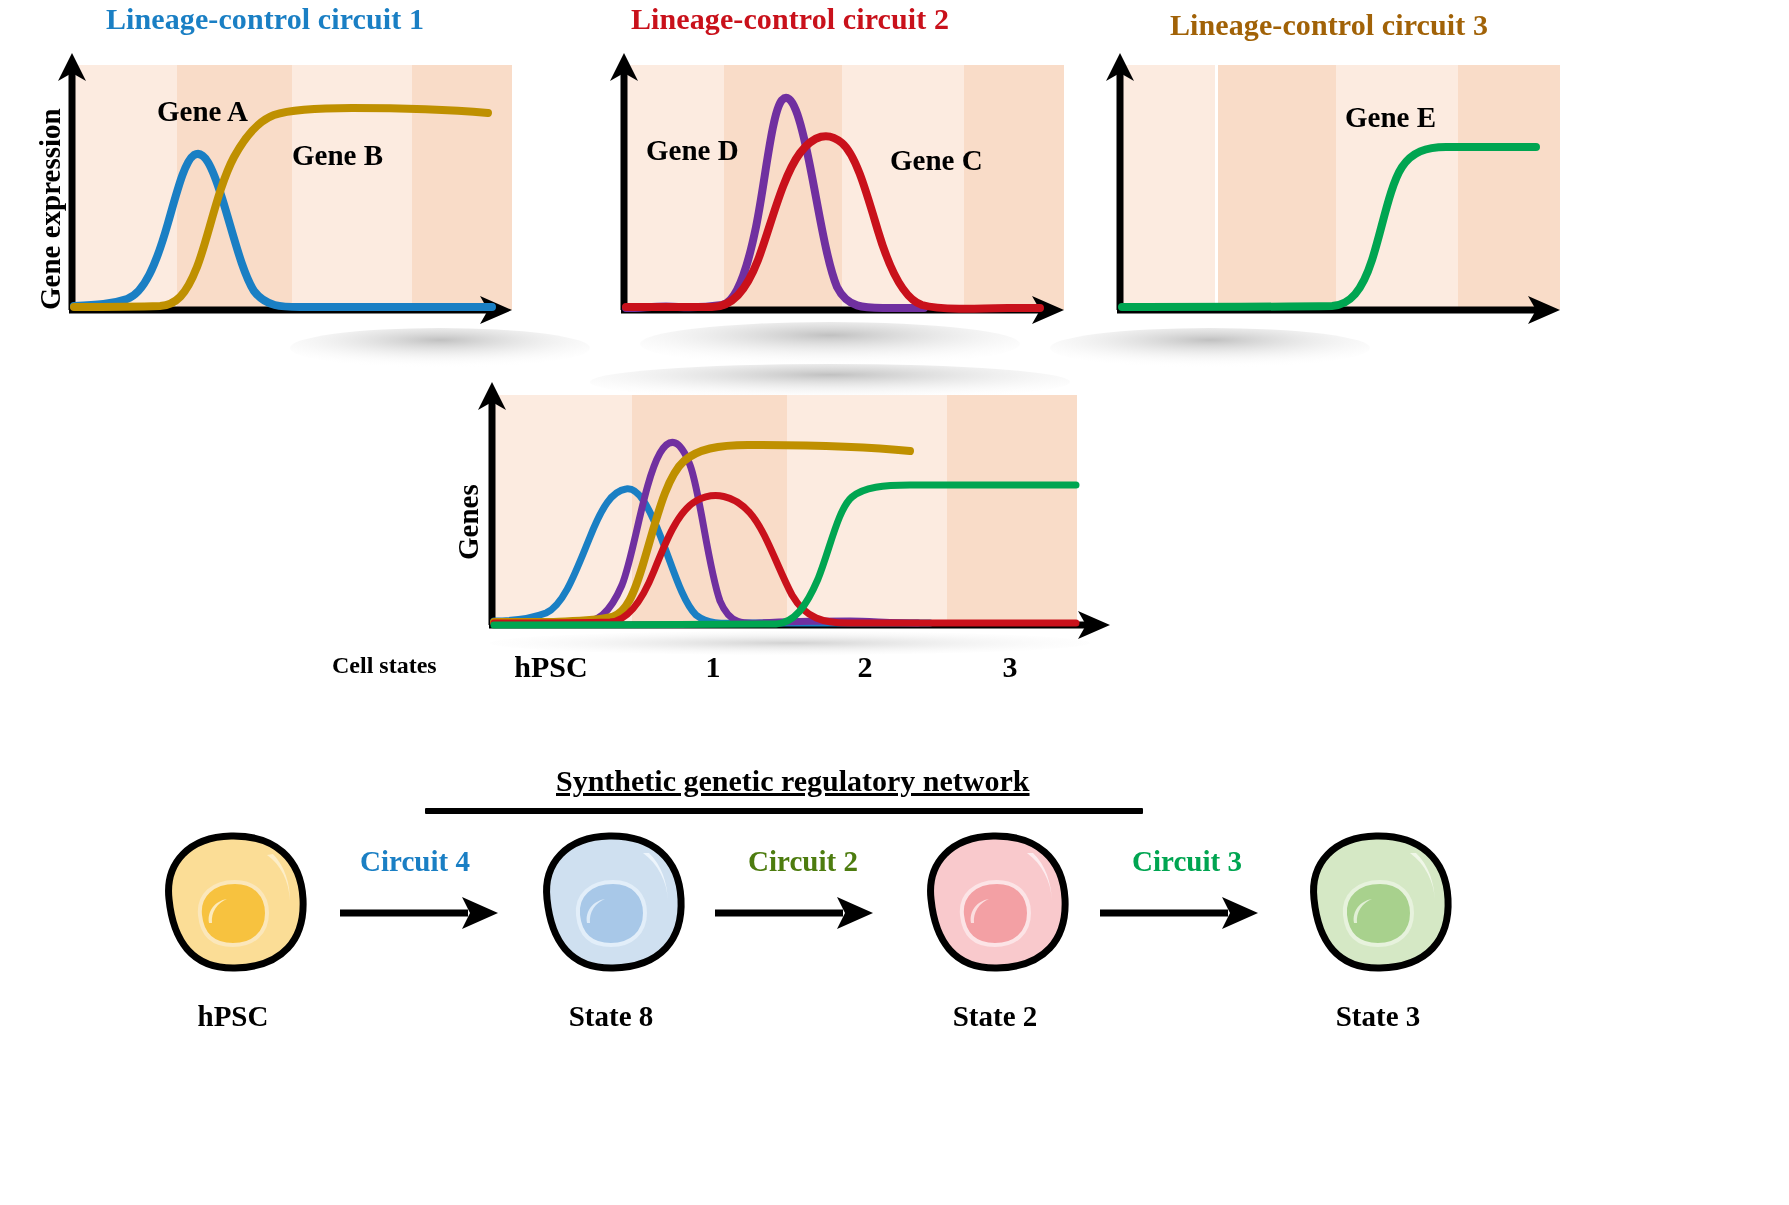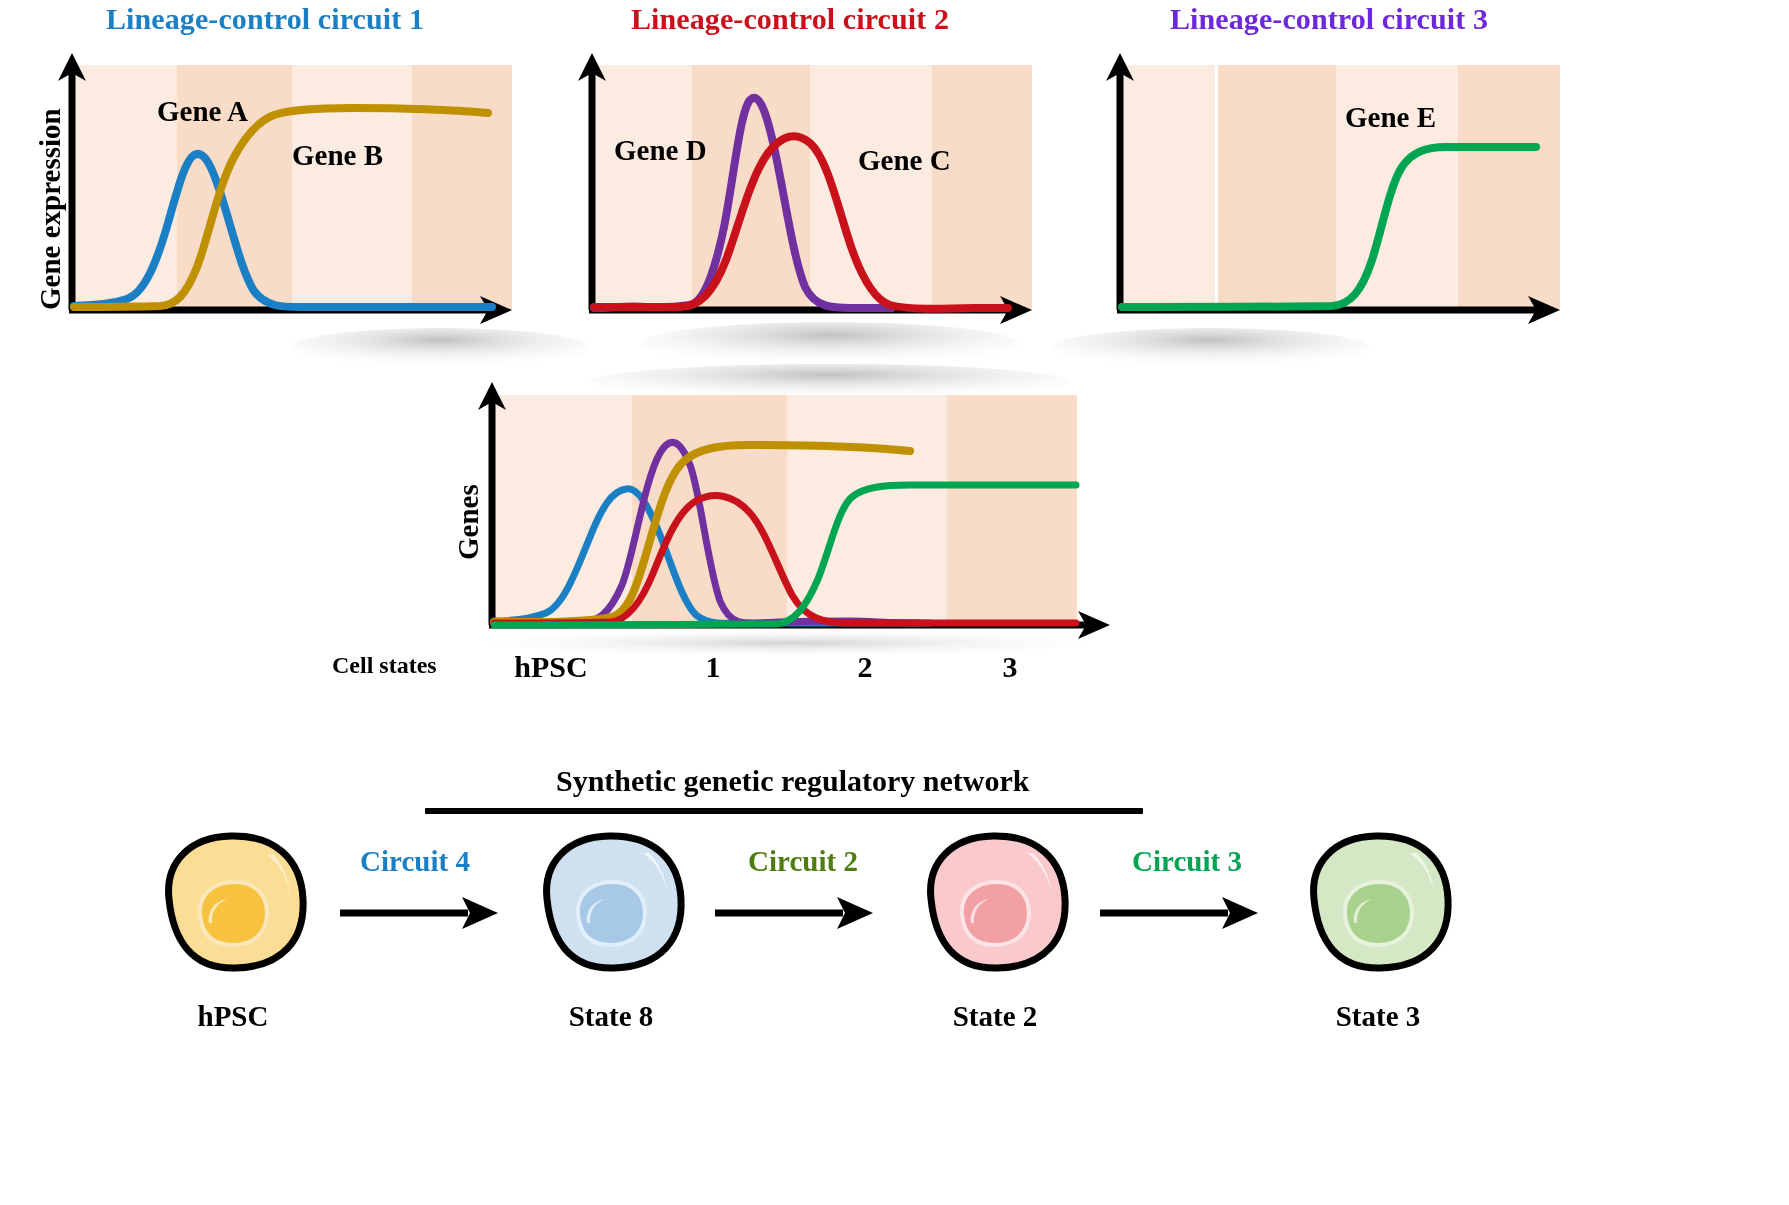--- a/index.html
+++ b/index.html
@@ -58,20 +58,21 @@
     text-align: center;
   }
 
   
   .network-title {
     position: absolute;
     font-weight: bold;
     font-size: 30px;
     color: #000;
     white-space: nowrap;
+    text-decoration: underline;
   }
   .network-rule {
     position: absolute;
     background: #000;
     height: 6px;
     border-radius: 1px;
   }
   .cell-wrap { position: absolute; }
   .cell-caption {
     position: absolute;
@@ -90,21 +91,21 @@
   }
   .arrow { position: absolute; }
 </style>
 </head>
 <body>
 
 <div class="stage">
 
   <div class="panel-title" style="left:106px; top:2px; color:#1a7fc4;">Lineage-control circuit 1</div>
   <div class="panel-title" style="left:631px; top:2px; color:#c9111b;">Lineage-control circuit 2</div>
-  <div class="panel-title" style="left:1170px; top:2px; color:#6d28d9;">Lineage-control circuit 3</div>
+  <div class="panel-title" style="left:1170px; top:8px; color:#a16207;">Lineage-control circuit 3</div>
 
   <div class="axis-label vertical" style="left:34px; top:310px; font-size:29px;">Gene expression</div>
 
   <div class="chart" style="left:52px; top:55px;">
     <svg width="460" height="275" viewBox="0 0 460 275">
 
       <g>
         <rect x="20" y="10" width="105" height="245" fill="#fcebe0"></rect>
         <rect x="125" y="10" width="115" height="245" fill="#f9dcc8"></rect>
         <rect x="240" y="10" width="120" height="245" fill="#fcebe0"></rect>
@@ -123,21 +124,21 @@
 
       <path fill="none" stroke="#1a7fc4" stroke-width="8" stroke-linecap="round" d="M22,251 C45,250 60,249 75,244 C92,238 104,210 116,168 C126,133 133,106 142,100 C152,94 160,111 170,143 C181,178 190,217 202,236 C214,252 230,252 248,252 L440,252"></path>
 
       <path fill="none" stroke="#bf9000" stroke-width="8" stroke-linecap="round" d="M22,252 C50,252 80,252 108,251 C124,250 134,240 145,212 C156,184 166,132 182,102 C194,80 206,66 222,60 C240,54 270,53 300,53 C340,53 390,54 436,58"></path>
 
       <text x="105" y="66" font-family="Liberation Serif, serif" font-size="29" font-weight="bold" fill="#000">Gene A</text>
       <text x="240" y="110" font-family="Liberation Serif, serif" font-size="29" font-weight="bold" fill="#000">Gene B</text>
     </svg>
   </div>
 
-  <div class="chart" style="left:572px; top:55px;text-align:center;">
+  <div class="chart" style="left:604px; top:55px;text-align:center;">
     <svg width="460" height="275" viewBox="0 0 460 275">
       <g>
         <rect x="20" y="10" width="100" height="245" fill="#fcebe0"></rect>
         <rect x="120" y="10" width="118" height="245" fill="#f9dcc8"></rect>
         <rect x="238" y="10" width="122" height="245" fill="#fcebe0"></rect>
         <rect x="360" y="10" width="100" height="245" fill="#f9dcc8"></rect>
       </g>
       <g>
         <line x1="20" y1="255" x2="20" y2="8" stroke="#000" stroke-width="7"></line>
         <polygon points="20,-2 6,26 20,18 34,26" fill="#000"></polygon>

